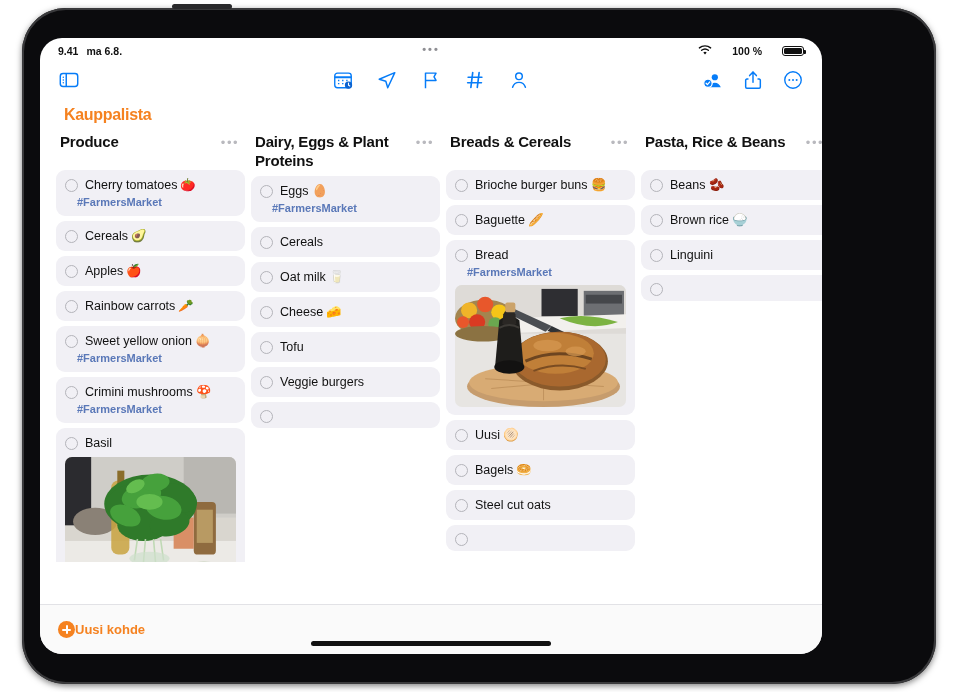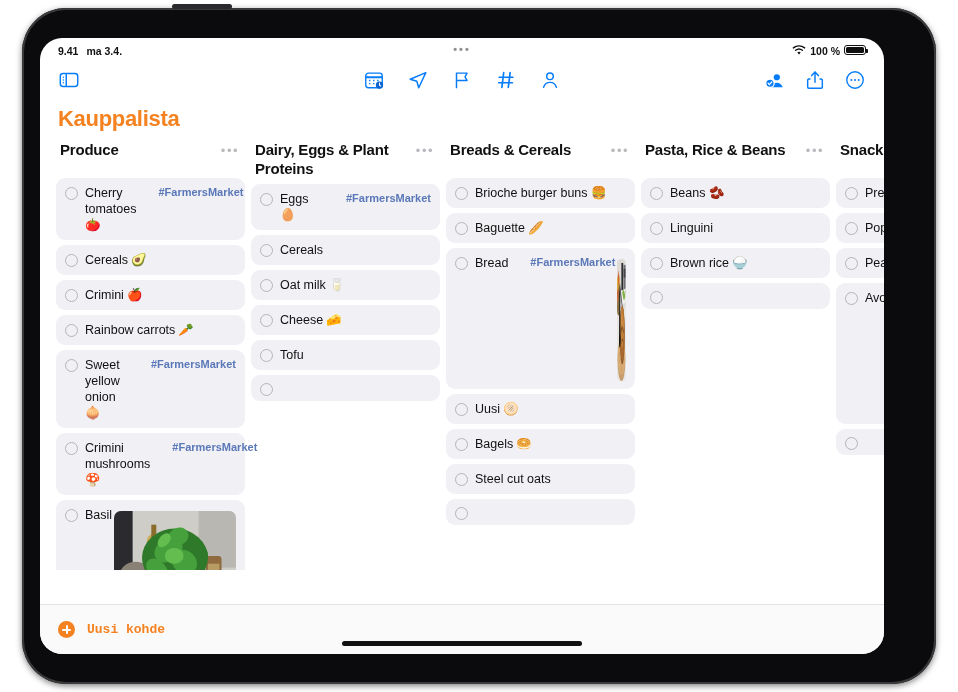--- a/index.html
+++ b/index.html
@@ -17,40 +17,40 @@
     background: #0b0b0d;
     border-radius: 44px;
     box-shadow: 0 0 0 2px #3a3a3c inset, 0 2px 6px rgba(0,0,0,.5);
   }
   #device::before { 
     content: ""; position: absolute; left: 150px; top: -4px;
     width: 60px; height: 5px; background: #2a2a2c; border-radius: 3px;
   }
   #screen {
     position: absolute; left: 18px; top: 30px;
-    width: 844px; height: 616px;
+    width: 782px; height: 616px;
     background: #ffffff;
     border-radius: 22px;
     overflow: hidden;
   }
 
   
   #statusbar {
     position: relative; height: 22px;
     display: flex; align-items: center;
     padding: 4px 18px 0 18px;
     font-size: 10.5px; font-weight: bold; color: #111;
   }
   #status-left { display: flex; gap: 8px; align-items: baseline; }
   #status-center {
     position: absolute; left: 0; right: 0; top: 6px;
     text-align: center; color: #8e8e93; letter-spacing: 2px;
     font-size: 11px; line-height: 10px;
   }
-  #status-right { margin-left: auto; display: flex; gap: 4px; }
+  #status-right { margin-left: auto; display: flex; align-items: center; gap: 20px; }
   .batt {
     width: 22px; height: 10px; border: 1px solid #111; border-radius: 3px;
     position: relative; display: inline-block;
   }
   .batt i { position: absolute; left: 1px; top: 1px; bottom: 1px; right: 1px;
     background: #111; border-radius: 1.5px; display: block; }
   .batt::after { content: ""; position: absolute; right: -3px; top: 3px;
     width: 2px; height: 4px; background: #111; border-radius: 0 1px 1px 0; }
 
   
@@ -62,22 +62,22 @@
   #toolbar-center {
     position: absolute; left: 0; right: 0;
     display: flex; justify-content: center; gap: 22px;
   }
   #toolbar-right { margin-left: auto; display: flex; gap: 18px; z-index: 2; }
   .tb-icon { width: 22px; height: 22px; color: #067cf8; cursor: pointer; }
   .tb-icon svg { display: block; width: 100%; height: 100%; }
 
   
   #title {
-    font-size: 22px; font-weight: bold; color: #f58220;
-    padding: 6px 18px 8px 18px; letter-spacing: -0.3px;
+    font-size: 16px; font-weight: bold; color: #f58220;
+    padding: 6px 18px 8px 24px; letter-spacing: -0.3px;
   }
 
   
   #board {
     display: flex; gap: 6px;
     padding: 0 0 0 16px;
     height: 430px;
     overflow: hidden;
   }
   .column { width: 189px; flex: 0 0 189px; }
@@ -89,44 +89,44 @@
     font-size: 15px; font-weight: bold; color: #111;
     line-height: 19px; letter-spacing: -0.2px; flex: 1;
   }
   .col-menu {
     color: #b9b9be; font-size: 13px; letter-spacing: 1.5px;
     line-height: 17px; cursor: pointer; flex: 0 0 auto; padding-top: 2px;
   }
   .items { display: flex; flex-direction: column; gap: 5px; }
   .item {
     background: #f1f0f5; border-radius: 9px;
-    padding: 7px 9px; display: flex; flex-direction: row; gap: 2px;
+    padding: 7px 9px; display: flex; flex-direction: column; gap: 2px;
     cursor: pointer;
   }
   .item-row { display: flex; align-items: flex-start; gap: 7px; }
   .circle {
     width: 13px; height: 13px; border: 1.3px solid #b4b4ba;
     border-radius: 50%; flex: 0 0 13px; margin-top: 2px; cursor: pointer;
   }
   .item-text { font-size: 12.5px; color: #111; line-height: 16px; }
   .item-tag {
     font-size: 11px; color: #5a78b8; font-weight: bold;
-    margin-left: 20px; line-height: 14px;
+    margin-left: 12px; line-height: 14px;
   }
   .item.empty { height: 26px; padding: 6px 9px; }
   .photo { border-radius: 7px; overflow: hidden; margin: 4px 0 1px 0; height: 122px; }
   .photo svg { display: block; width: 100%; height: 100%; }
 
   
   #bottombar {
     position: absolute; left: 0; right: 0; bottom: 0; height: 50px;
     background: #fafafa; border-top: 1px solid #e2e2e6;
     display: flex; align-items: center; padding: 0 18px;
   }
-  #newitem { display: flex; align-items: center; gap: 12px; cursor: pointer; font-family: Liberation Mono, monospace; }
+  #newitem { display: flex; align-items: center; gap: 0; cursor: pointer; }
   .plus {
     width: 17px; height: 17px; border-radius: 50%; background: #f58220;
     position: relative; flex: 0 0 17px;
   }
   .plus::before, .plus::after {
     content: ""; position: absolute; background: #fff; border-radius: 1px;
   }
   .plus::before { left: 4px; right: 4px; top: 7.5px; height: 2px; }
   .plus::after { top: 4px; bottom: 4px; left: 7.5px; width: 2px; }
   #newitem-label { color: #f58220; font-size: 13px; font-weight: bold; }
@@ -137,21 +137,21 @@
 </style>
 </head>
 <body>
 
 <div id="device">
   <div id="screen">
 
     <div id="statusbar">
       <div id="status-left">
         <span>9.41</span>
-        <span>ma 3.4.</span>
+        <span>ma 6.8.</span>
       </div>
       <div id="status-center">•••</div>
       <div id="status-right">
         <span>
           <svg width="14" height="11" viewBox="0 0 14 11">
               <path d="M7 9.6l1.7-2.1a2.7 2.7 0 0 0-3.4 0L7 9.6z" fill="#111"></path>
               <path d="M3.6 5.3a5.4 5.4 0 0 1 6.8 0" stroke="#111" stroke-width="1.4" fill="none" stroke-linecap="round"></path>
               <path d="M1.4 2.9a8.6 8.6 0 0 1 11.2 0" stroke="#111" stroke-width="1.4" fill="none" stroke-linecap="round"></path>
             </svg>
         </span>
@@ -259,21 +259,21 @@
             </div>
             <div class="item">
               <div class="item-row">
                 <span class="circle"></span>
                 <span class="item-text">Cereals 🥑</span>
               </div>
             </div>
             <div class="item">
               <div class="item-row">
                 <span class="circle"></span>
-                <span class="item-text">Crimini 🍎</span>
+                <span class="item-text">Apples 🍎</span>
               </div>
             </div>
             <div class="item">
               <div class="item-row">
                 <span class="circle"></span>
                 <span class="item-text">Rainbow carrots 🥕</span>
               </div>
             </div>
             <div class="item">
               <div class="item-row">
@@ -367,20 +367,26 @@
                 <span class="circle"></span>
                 <span class="item-text">Cheese 🧀</span>
               </div>
             </div>
             <div class="item">
               <div class="item-row">
                 <span class="circle"></span>
                 <span class="item-text">Tofu</span>
               </div>
             </div>
+            <div class="item">
+              <div class="item-row">
+                <span class="circle"></span>
+                <span class="item-text">Veggie burgers</span>
+              </div>
+            </div>
             <div class="item empty">
               <div class="item-row">
                 <span class="circle"></span>
               </div>
             </div>
           </div>
         </div>
         <div class="column">
           <div class="col-head">
             <div class="col-title">Breads &amp; Cereals</div>
@@ -483,27 +489,27 @@
           <div class="items">
             <div class="item">
               <div class="item-row">
                 <span class="circle"></span>
                 <span class="item-text">Beans 🫘</span>
               </div>
             </div>
             <div class="item">
               <div class="item-row">
                 <span class="circle"></span>
+                <span class="item-text">Brown rice 🍚</span>
+              </div>
+            </div>
+            <div class="item">
+              <div class="item-row">
+                <span class="circle"></span>
                 <span class="item-text">Linguini</span>
-              </div>
-            </div>
-            <div class="item">
-              <div class="item-row">
-                <span class="circle"></span>
-                <span class="item-text">Brown rice 🍚</span>
               </div>
             </div>
             <div class="item empty">
               <div class="item-row">
                 <span class="circle"></span>
               </div>
             </div>
           </div>
         </div>
         <div class="column">

